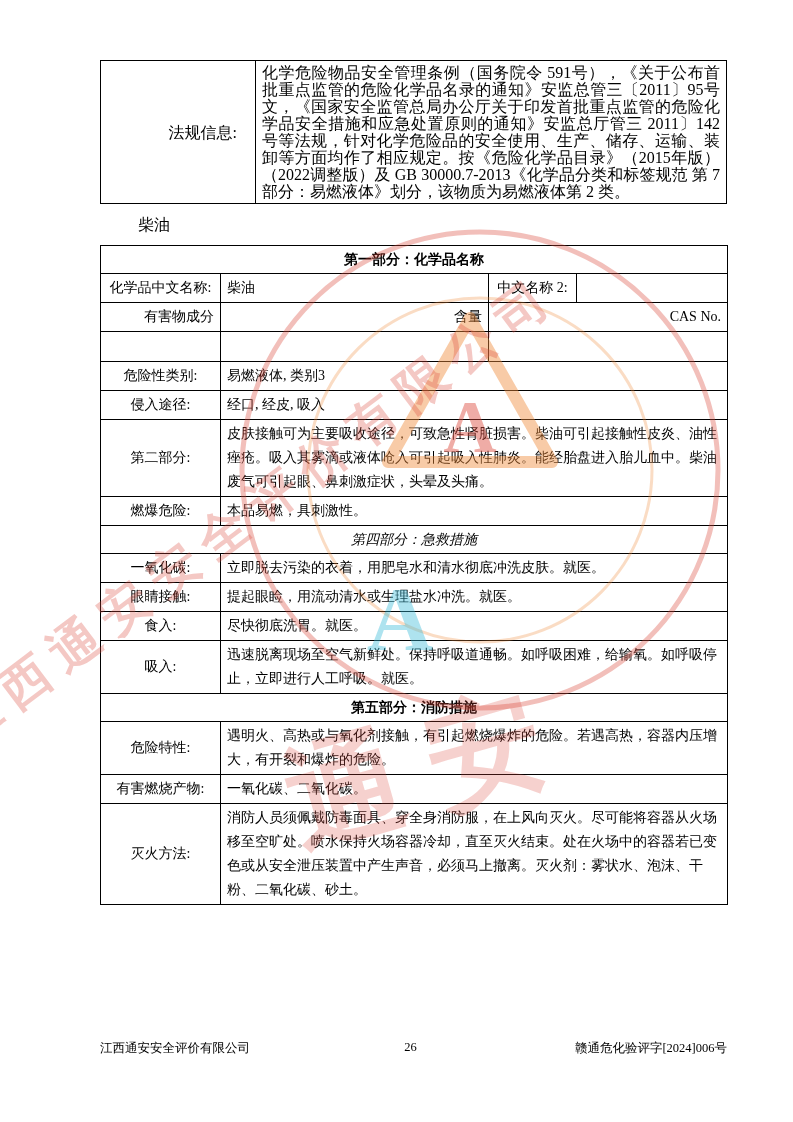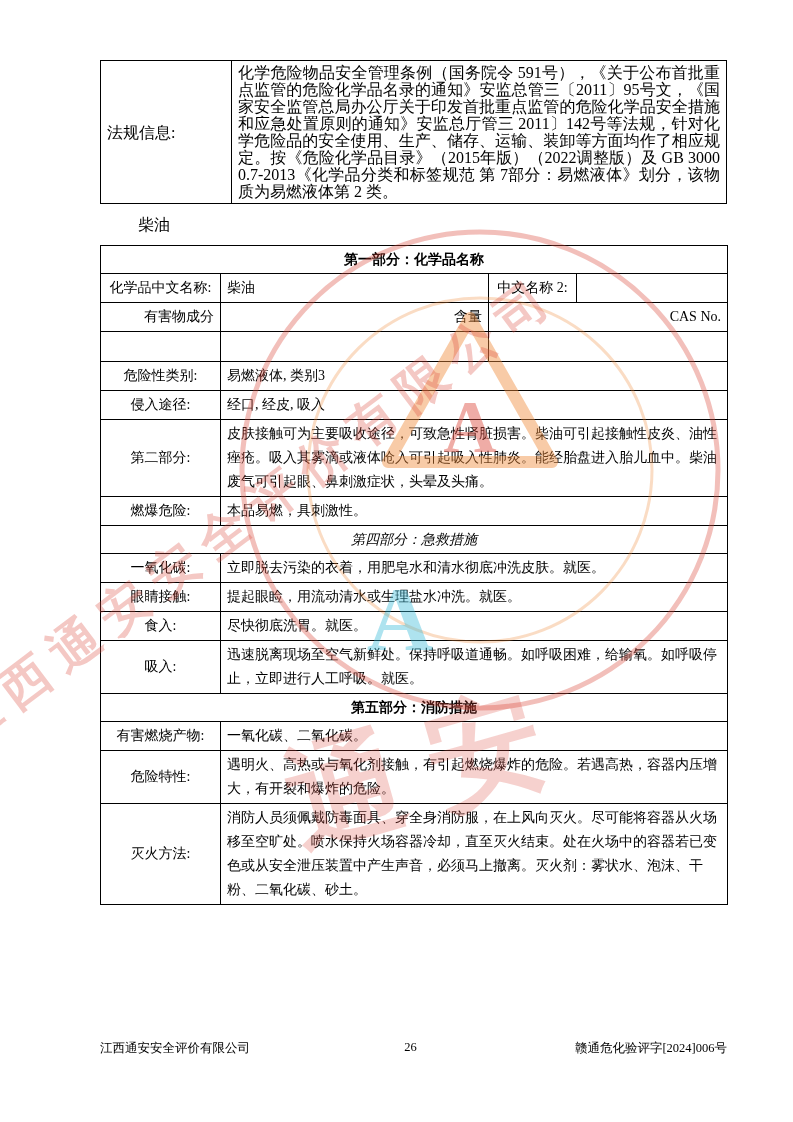--- a/index.html
+++ b/index.html
@@ -19,21 +19,21 @@
     text-decoration:underline;
     margin-bottom:9px;
     letter-spacing:0.5px;
   }
 
   table{border-collapse:collapse;width:627px;table-layout:fixed;}
   td{border:1px solid #000;vertical-align:middle;word-break:break-all;}
 
   
   .reg-table td{font-size:16px;line-height:17px;}
-  .reg-table .reg-label{width:118px;text-align:left;padding:6px;}
+  .reg-table .reg-label{width:118px;text-align:right;padding:18px;}
   .reg-table .reg-content{padding:3px 6px;text-align:justify;}
 
   .section-heading{
     font-size:16px;
     margin:11px 0 9px 38px;
   }
 
   
   .msds-table td{font-size:14px;padding:2px 6px;line-height:24px;}
   .msds-table td.sec{
@@ -156,26 +156,26 @@
       <tr>
         <td class="lab">吸入:</td>
         <td colspan="3" class="val">迅速脱离现场至空气新鲜处。保持呼吸道通畅。如呼吸困难，给输氧。如呼吸停止，立即进行人工呼吸。就医。</td>
       </tr>
 
       <tr>
         <td colspan="4" class="sec">第五部分：消防措施</td>
       </tr>
 
       <tr>
+        <td class="lab">危险特性:</td>
+        <td colspan="3" class="val">遇明火、高热或与氧化剂接触，有引起燃烧爆炸的危险。若遇高热，容器内压增大，有开裂和爆炸的危险。</td>
+      </tr>
+      <tr>
         <td class="lab">有害燃烧产物:</td>
         <td colspan="3" class="val">一氧化碳、二氧化碳。</td>
-      </tr>
-      <tr>
-        <td class="lab">危险特性:</td>
-        <td colspan="3" class="val">遇明火、高热或与氧化剂接触，有引起燃烧爆炸的危险。若遇高热，容器内压增大，有开裂和爆炸的危险。</td>
       </tr>
       <tr>
         <td class="lab">灭火方法:</td>
         <td colspan="3" class="val">消防人员须佩戴防毒面具、穿全身消防服，在上风向灭火。尽可能将容器从火场移至空旷处。喷水保持火场容器冷却，直至灭火结束。处在火场中的容器若已变色或从安全泄压装置中产生声音，必须马上撤离。灭火剂：雾状水、泡沫、干粉、二氧化碳、砂土。</td>
       </tr>
     </tbody>
       </table>
 
   </div>
 

